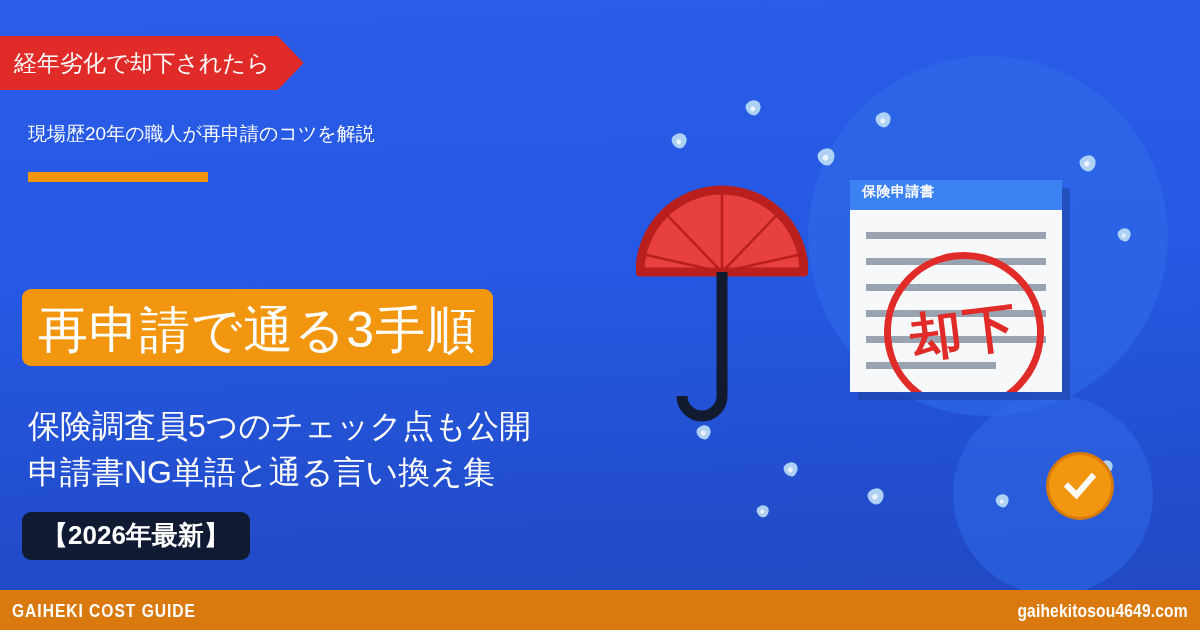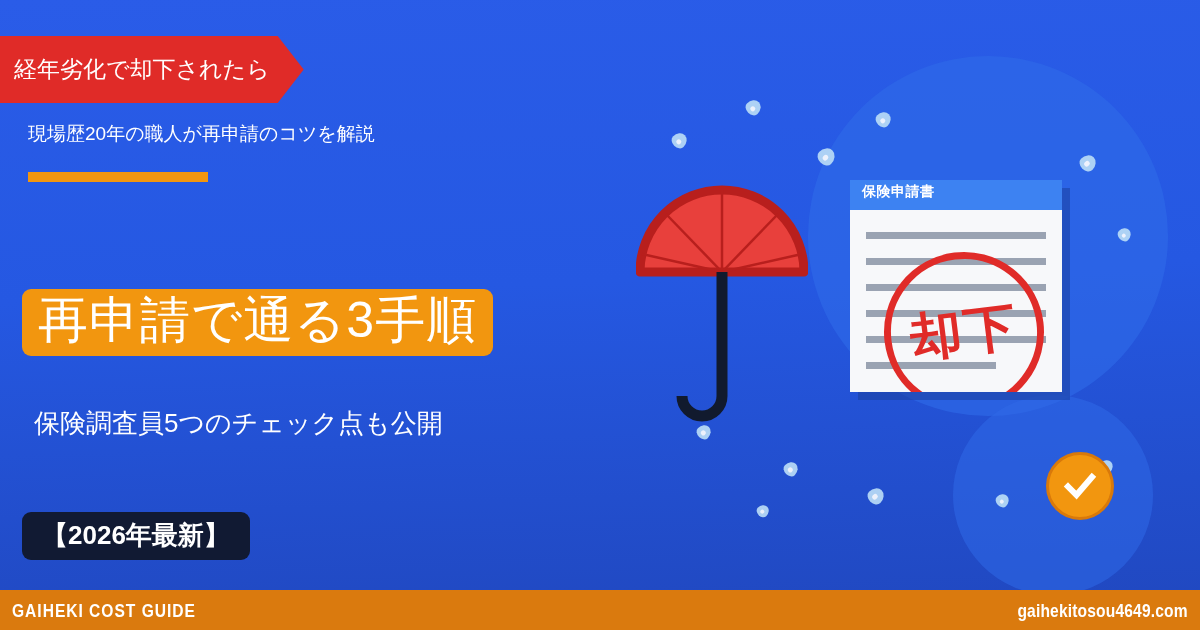--- a/index.html
+++ b/index.html
@@ -151,21 +151,21 @@
     display: flex;
     align-items: center;
     justify-content: center;
   }
 
   
   .ribbon {
     position: absolute;
     left: 0;
     top: 36px;
-    height: 67px;
+    height: 54px;
     padding: 0 34px 0 14px;
     background: #e02b28;
     display: flex;
     align-items: center;
     clip-path: polygon(0 0, calc(100% - 26px) 0, 100% 50%, calc(100% - 26px) 100%, 0 100%);
   }
   .ribbon-text {
     color: #ffffff;
     font-size: 23px;
     font-weight: 500;
@@ -202,36 +202,36 @@
     line-height: 1;
     letter-spacing: 1px;
     white-space: nowrap;
   }
   .title-box {
     position: absolute;
     left: 22px;
     top: 289px;
     background: #f2960f;
     border-radius: 9px;
-    padding: 6px 16px 11px 16px;
+    padding: 16px 16px 11px 16px;
   }
   .title-line2 {
     color: #ffffff;
     font-size: 50px;
     font-weight: 500;
     line-height: 1;
     letter-spacing: 1px;
     white-space: nowrap;
   }
 
   .benefit {
     position: absolute;
-    left: 34px;
-    color: #ffffff;
-    font-size: 26px;
+    left: 28px;
+    color: #ffffff;
+    font-size: 32px;
     font-weight: 500;
     line-height: 1;
     white-space: nowrap;
   }
   .benefit.b1 { top: 410px; }
   .benefit.b2 { top: 456px; }
 
   .date-badge {
     position: absolute;
     left: 22px;
@@ -364,20 +364,21 @@
   </div>
 
   <div class="subhead">現場歴20年の職人が再申請のコツを解説</div>
   <div class="accent-bar"></div>
 
   <div class="title-box">
     <span class="title-line2">再申請で通る3手順</span>
   </div>
 
   <div class="benefit b1">保険調査員5つのチェック点も公開</div>
+  <div class="benefit b2">申請書NG単語と通る言い換え集</div>
 
   <div class="date-badge">
     <span class="date-badge-text">【2026年最新】</span>
   </div>
 
   <div class="footer">
     <span class="footer-brand">GAIHEKI COST GUIDE</span>
     <span class="footer-url">gaihekitosou4649.com</span>
   </div>
 

